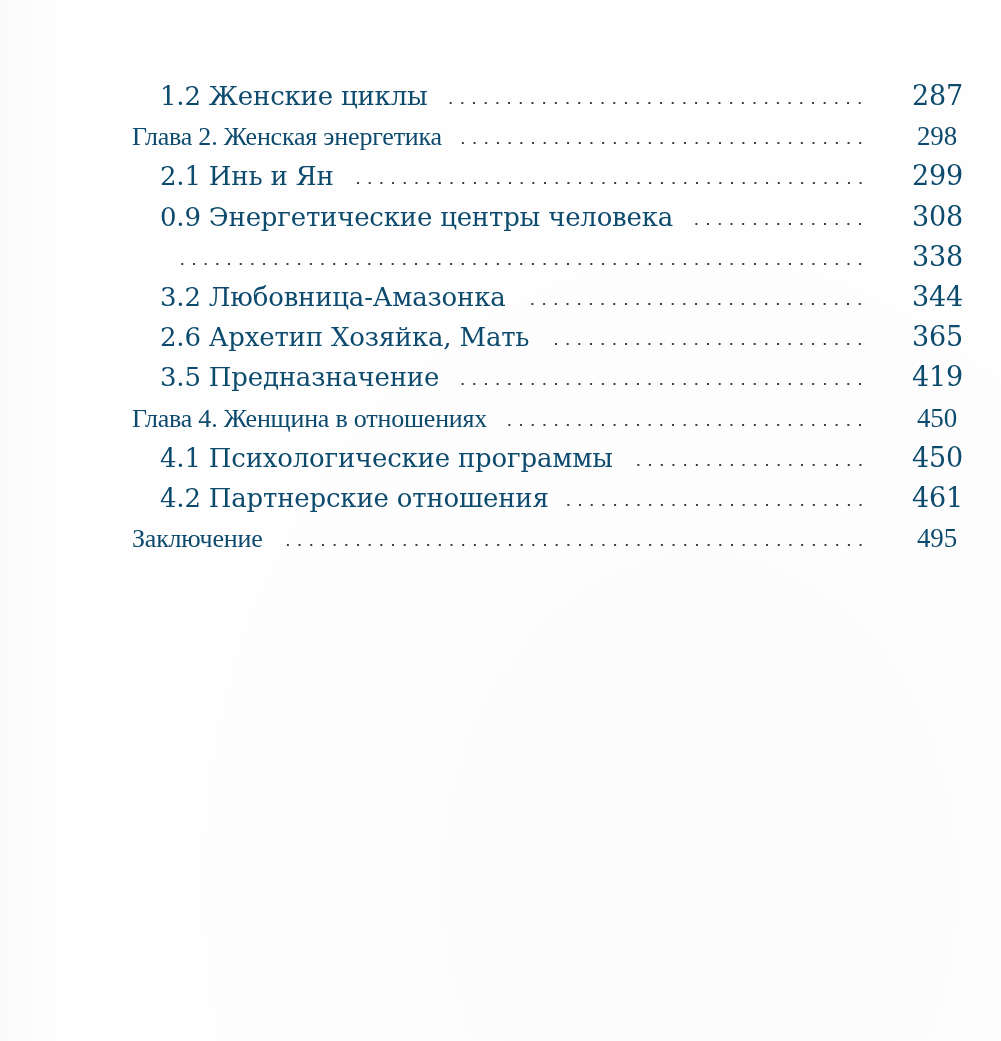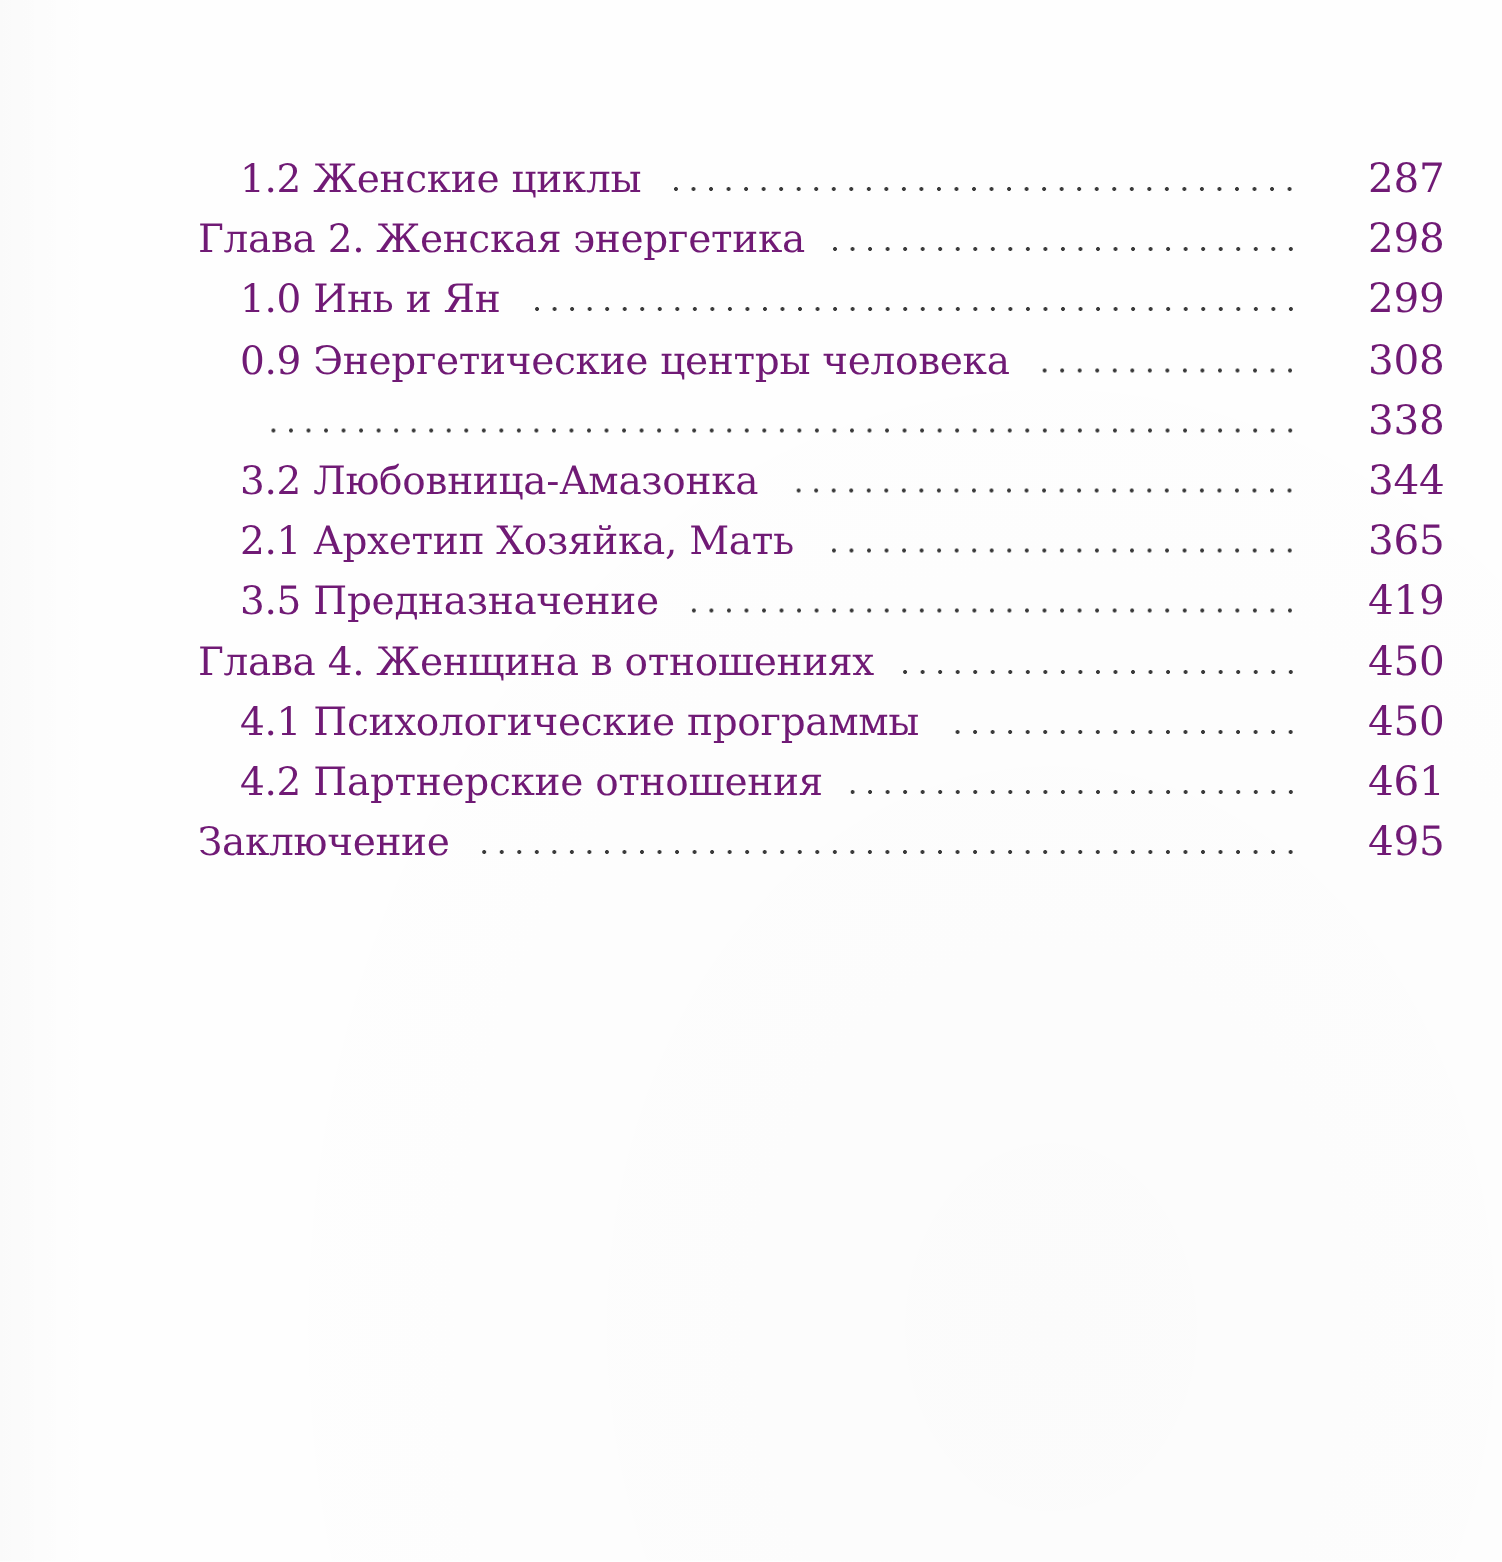--- a/index.html
+++ b/index.html
@@ -18,34 +18,34 @@
       position: absolute;
       left: 0; top: 0; right: 0; bottom: 0;
       background:
         linear-gradient(90deg, rgba(0,0,0,0.015) 0px, rgba(0,0,0,0) 60px),
         radial-gradient(ellipse at 70% 85%, rgba(0,0,0,0.012), rgba(0,0,0,0) 60%);
       pointer-events: none;
     }
     .toc {
       position: absolute;
       left: 132px;
-      top: 100px;
+      top: 76px;
       width: 830px;
       font-family: "DejaVu Serif", "Liberation Serif", serif;
-      color: #701a75;
+      color: #0c4a6e;
     }
     .toc-row {
       display: flex;
       align-items: baseline;
       height: 40.2px;
       font-size: 26px;
       letter-spacing: -0.2px;
       line-height: 40px;
     }
-    .toc-row.level-1 { padding-left: 0; }
+    .toc-row.level-1 { padding-left: 0; font-family: Liberation Serif, serif; }
     .toc-row.level-2 { padding-left: 28px; }
     .toc-title {
       white-space: nowrap;
       flex: 0 0 auto;
     }
     .toc-leader {
       flex: 1 1 auto;
       margin: 0 14px 0 18px;
       height: 4px;
       align-self: baseline;
@@ -76,40 +76,40 @@
     <span class="toc-title">1.2 Женские циклы</span>
     <span class="toc-leader"></span>
     <span class="toc-page">287</span>
   </div>
   <div class="toc-row level-1">
     <span class="toc-title">Глава 2. Женская энергетика</span>
     <span class="toc-leader"></span>
     <span class="toc-page">298</span>
   </div>
   <div class="toc-row level-2">
-    <span class="toc-title">1.0 Инь и Ян</span>
+    <span class="toc-title">2.1 Инь и Ян</span>
     <span class="toc-leader"></span>
     <span class="toc-page">299</span>
   </div>
   <div class="toc-row level-2">
     <span class="toc-title">0.9 Энергетические центры человека</span>
     <span class="toc-leader"></span>
     <span class="toc-page">308</span>
   </div>
   <div class="toc-row level-2">
     <span class="toc-leader"></span>
     <span class="toc-page">338</span>
   </div>
   <div class="toc-row level-2">
     <span class="toc-title">3.2 Любовница-Амазонка</span>
     <span class="toc-leader"></span>
     <span class="toc-page">344</span>
   </div>
   <div class="toc-row level-2">
-    <span class="toc-title">2.1 Архетип Хозяйка, Мать</span>
+    <span class="toc-title">2.6 Архетип Хозяйка, Мать</span>
     <span class="toc-leader"></span>
     <span class="toc-page">365</span>
   </div>
   <div class="toc-row level-2">
     <span class="toc-title">3.5 Предназначение</span>
     <span class="toc-leader"></span>
     <span class="toc-page">419</span>
   </div>
   <div class="toc-row level-1">
     <span class="toc-title">Глава 4. Женщина в отношениях</span>

